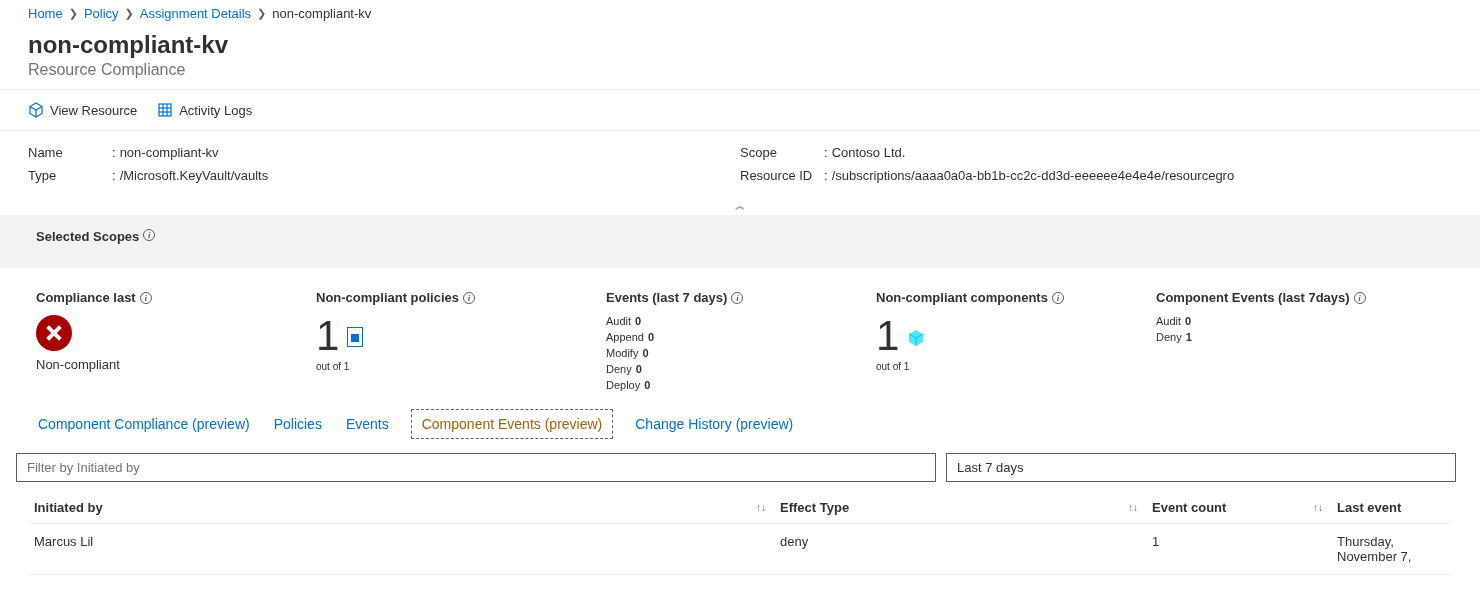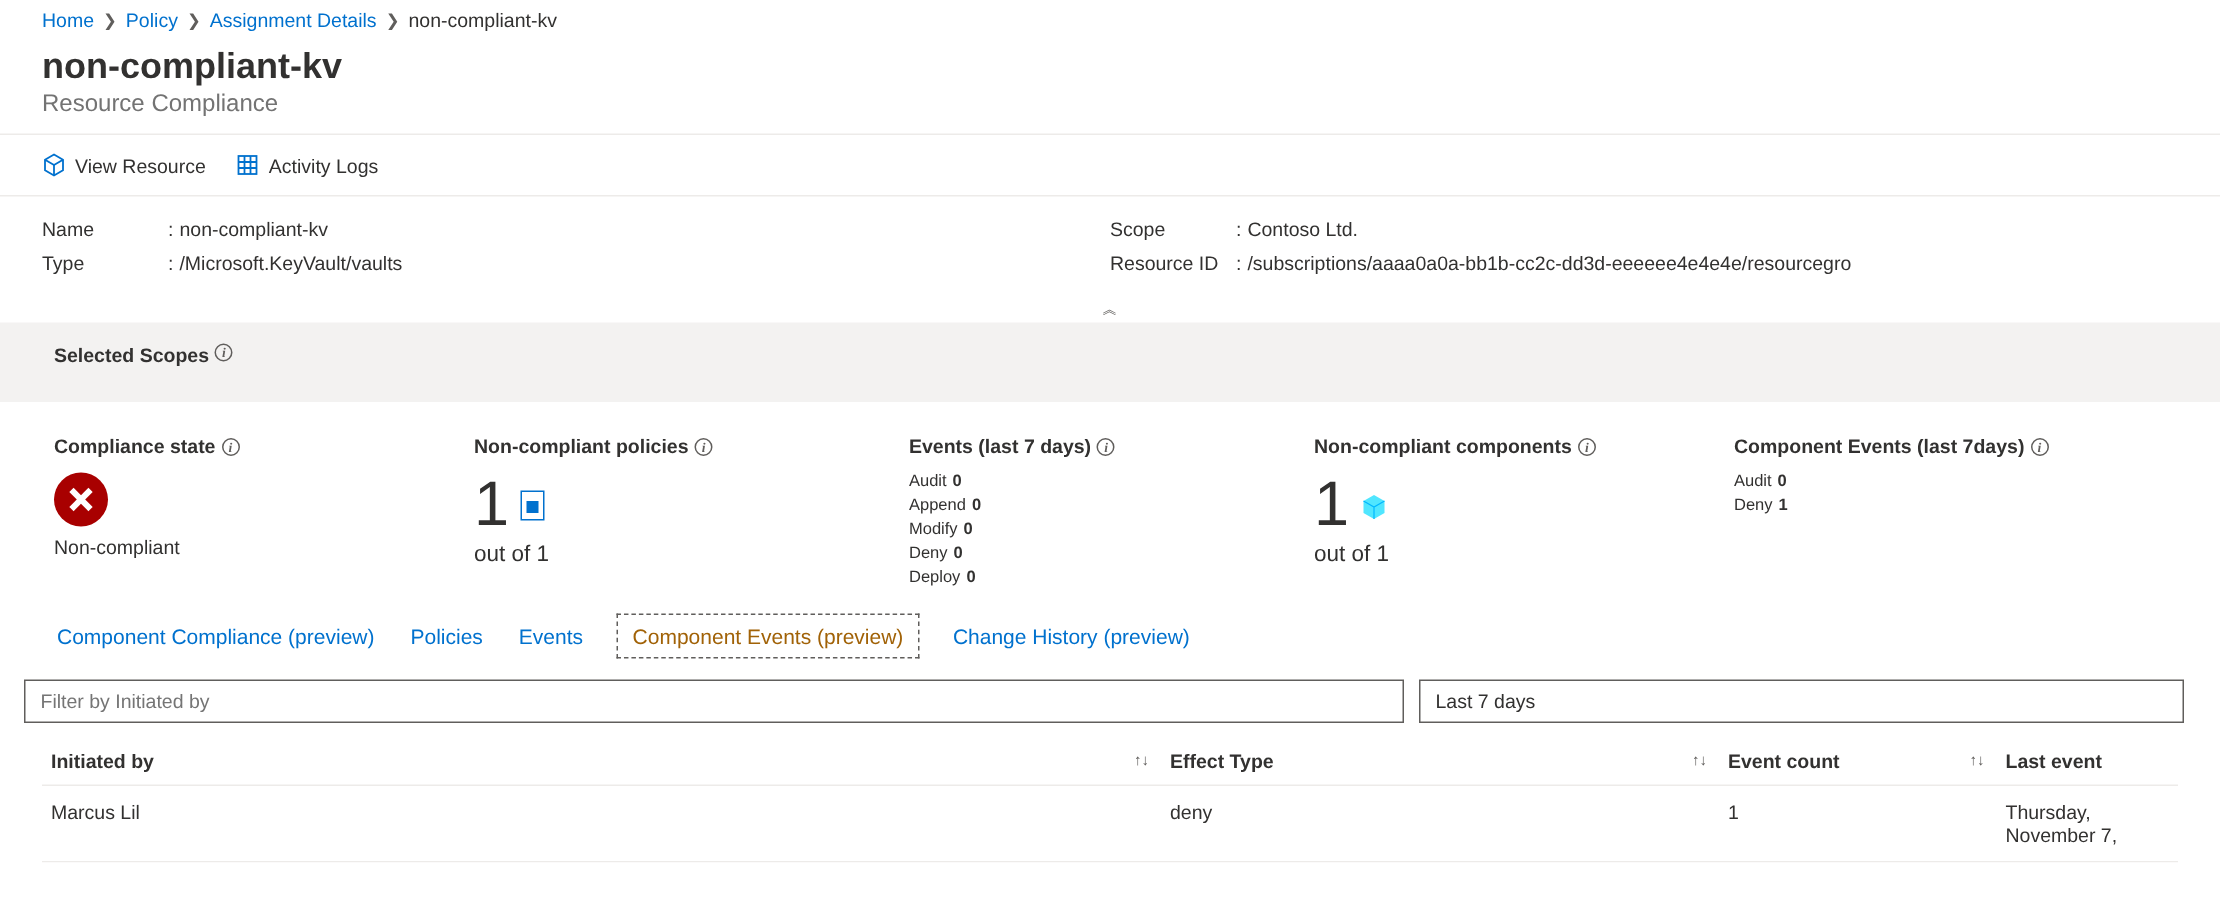--- a/index.html
+++ b/index.html
@@ -145,21 +145,21 @@
       align-items: flex-end;
       gap: 8px;
     }
     .big-num {
       font-size: 42px;
       font-weight: 300;
       line-height: 1;
       color: #323130;
     }
     .stat-sub {
-      font-size: 15px;
+      font-size: 10px;
       color: #323130;
       margin-top: 4px;
     }
     .error-circle {
       width: 36px;
       height: 36px;
       background: #a80000;
       border-radius: 50%;
       display: flex;
       align-items: center;
@@ -340,21 +340,21 @@
 <div class="scopes-section">
   <div class="scopes-label">
     <span>Selected Scopes</span>
     <span class="info-icon">i</span>
   </div>
 </div>
 
 <div class="stats-row">
   <div class="stat-block">
     <div class="stat-title">
-      <span>Compliance state</span>
+      <span>Compliance last</span>
       <span class="info-icon">i</span>
     </div>
     <div class="error-circle"></div>
     <div class="state-label">Non-compliant</div>
   </div>
 
   <div class="stat-block">
     <div class="stat-title">
       <span>Non-compliant policies</span>
       <span class="info-icon">i</span>

